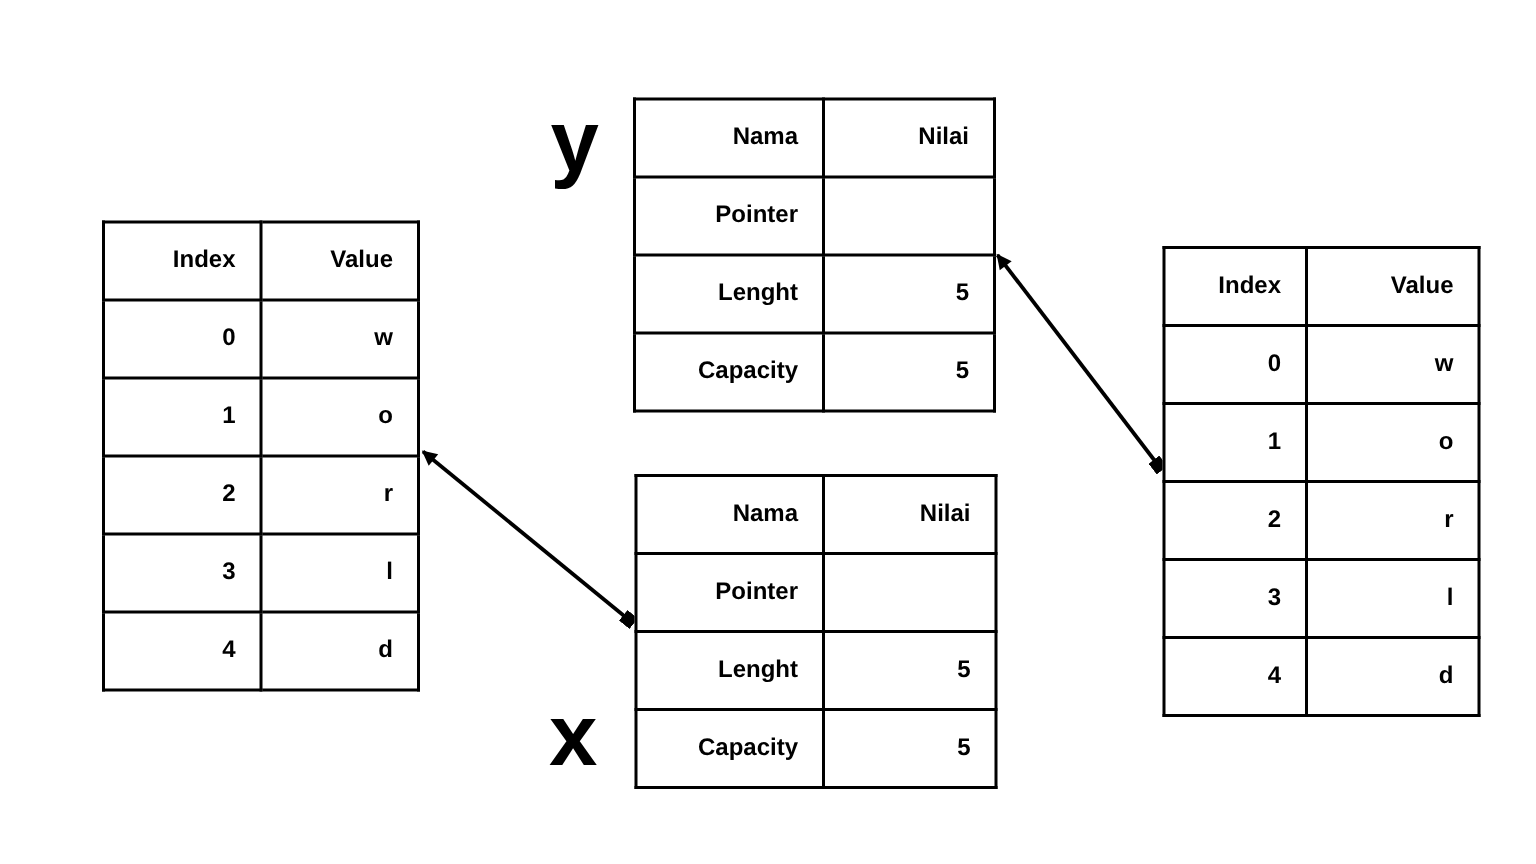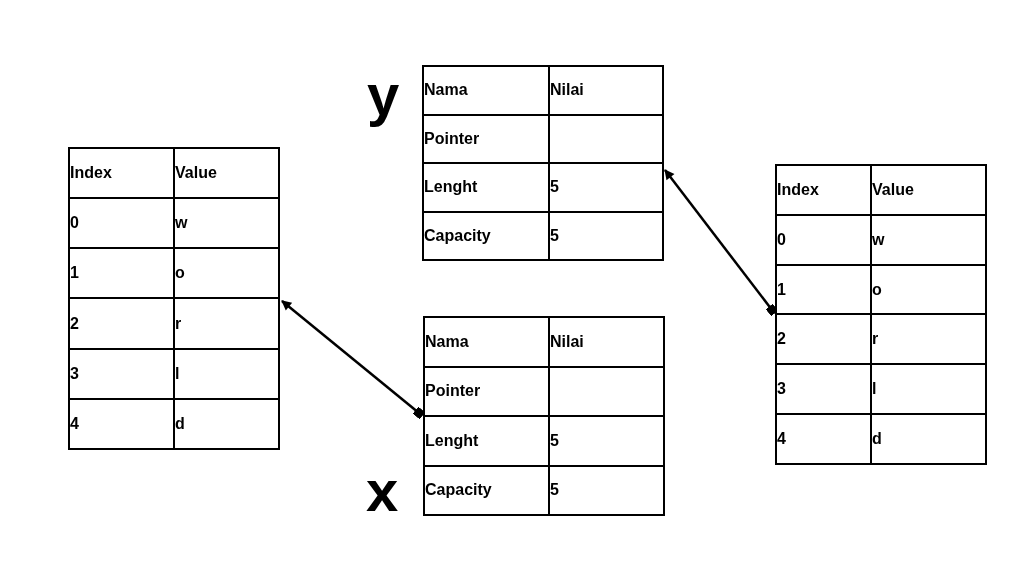--- a/index.html
+++ b/index.html
@@ -23,22 +23,22 @@
   }
   table.tbl {
     position: absolute;
     border-collapse: collapse;
     table-layout: fixed;
     background: #ffffff;
     color: #000000;
   }
   .tbl th, .tbl td {
     border: 2.5px solid #000000;
-    padding: 0;
-    text-align: left;
+    padding: 16px;
+    text-align: right;
     vertical-align: middle;
     font-weight: 700;
     font-size: 16px;
     color: #000000;
     overflow: hidden;
   }
   .var-label {
     position: absolute;
     font-weight: 800;
     font-size: 58px;

